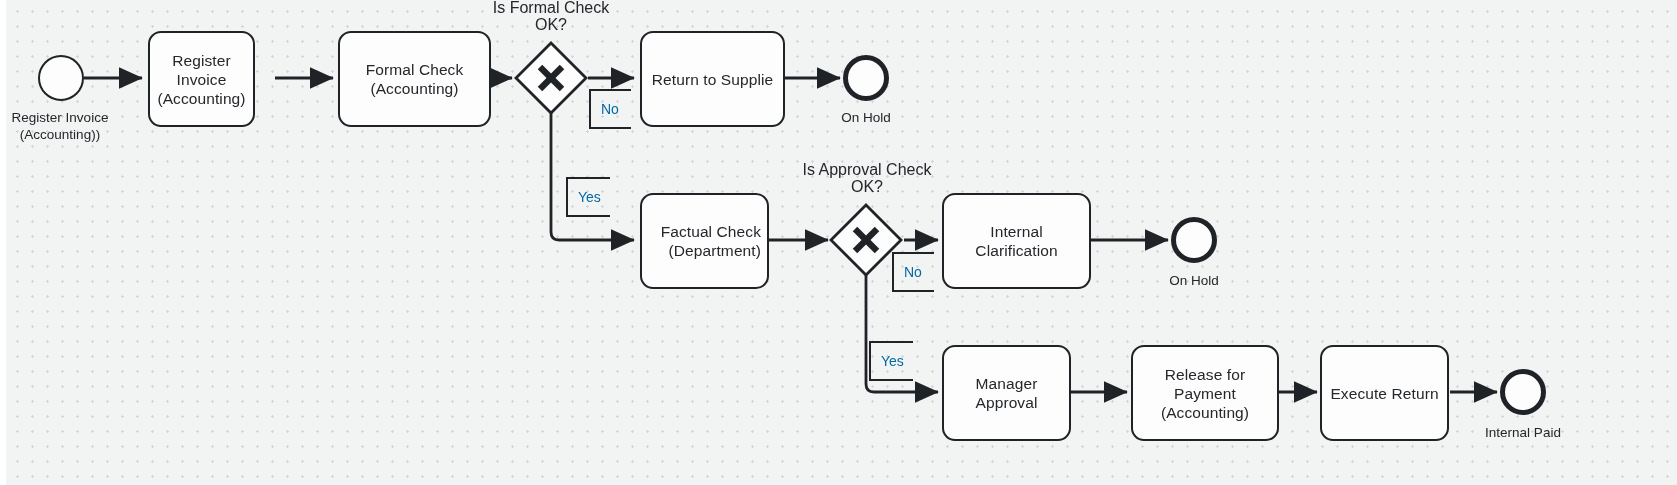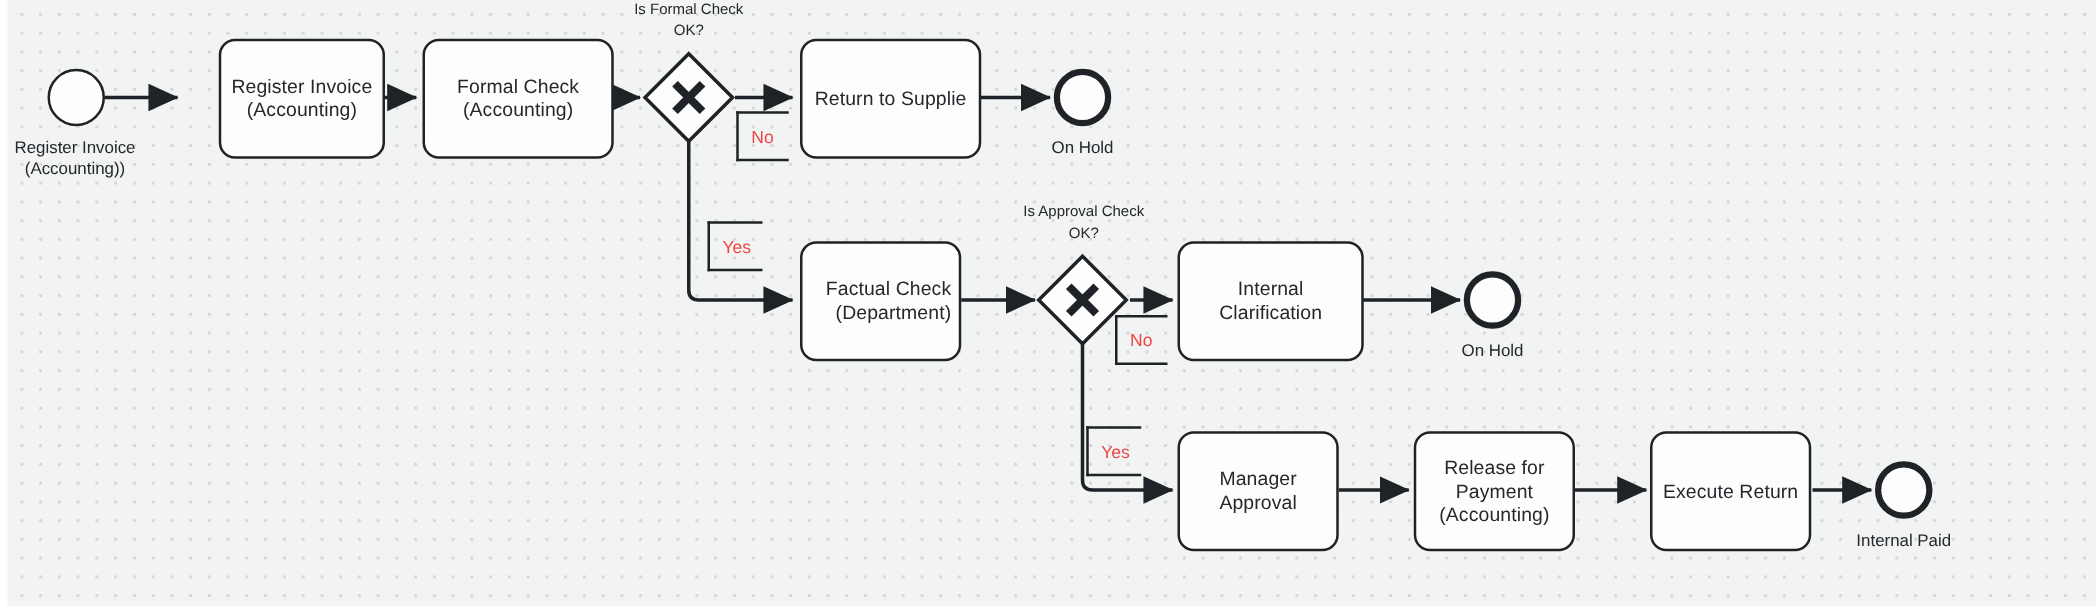--- a/index.html
+++ b/index.html
@@ -74,28 +74,28 @@
     line-height: 17px;
     white-space: pre-line;
   }
   
   .gateway-wrap { position: absolute; }
   .gateway-wrap svg { display: block; }
   .gateway-label {
     position: absolute;
     text-align: center;
     color: #24272b;
-    font-size: 12px;
+    font-size: 16px;
     line-height: 17px;
     white-space: pre-line;
   }
   
   .flow-label {
     position: absolute;
-    color: #ef4444;
+    color: #0369a1;
     font-size: 14px;
     line-height: 17px;
     padding-left: 8px;
     border-left: 2.4px solid #1f2226;
     border-top: 2.4px solid #1f2226;
     border-bottom: 2.4px solid #1f2226;
     box-sizing: border-box;
     display: flex;
     align-items: center;
   }
@@ -136,21 +136,21 @@
         <path d="M1071,392 L1127,392"></path>
         <path d="M1259,392 L1317,392"></path>
         <path d="M1450,392 L1497,392"></path>
       </g>
     </svg>
 
     <div class="node event-start" style="left:38px; top:55px; width:46px; height:46px;"></div>
     <div class="event-label" style="left:-15px; top:109px; width:150px;">Register Invoice
 (Accounting))</div>
 
-    <div class="node task" style="left:148px; top:31px; width:133px; height:96px;margin-left:27px;">
+    <div class="node task" style="left:148px; top:31px; width:107px; height:96px;">
       <span>Register
 Invoice
 (Accounting)</span>
     </div>
 
     <div class="node task" style="left:338px; top:31px; width:153px; height:96px;">
       <span>Formal Check
 (Accounting)</span>
     </div>
 
@@ -167,21 +167,21 @@
     <div class="node task" style="left:942px; top:193px; width:149px; height:96px;">
       <span>Internal
 Clarification</span>
     </div>
 
     <div class="node task" style="left:942px; top:345px; width:129px; height:96px;">
       <span>Manager
 Approval</span>
     </div>
 
-    <div class="node task" style="left:1131px; top:345px; width:129px; height:96px;">
+    <div class="node task" style="left:1131px; top:345px; width:148px; height:96px;">
       <span>Release for
 Payment
 (Accounting)</span>
     </div>
 
     <div class="node task" style="left:1320px; top:345px; width:129px; height:96px;">
       <span>Execute
 Return</span>
     </div>
 

